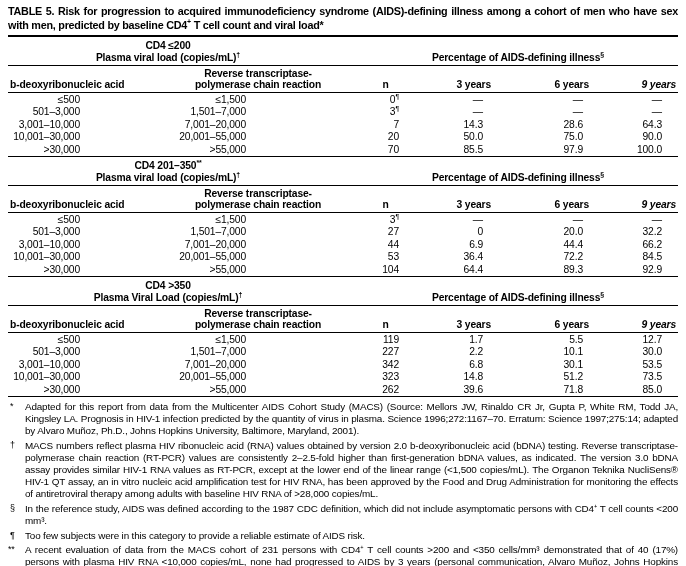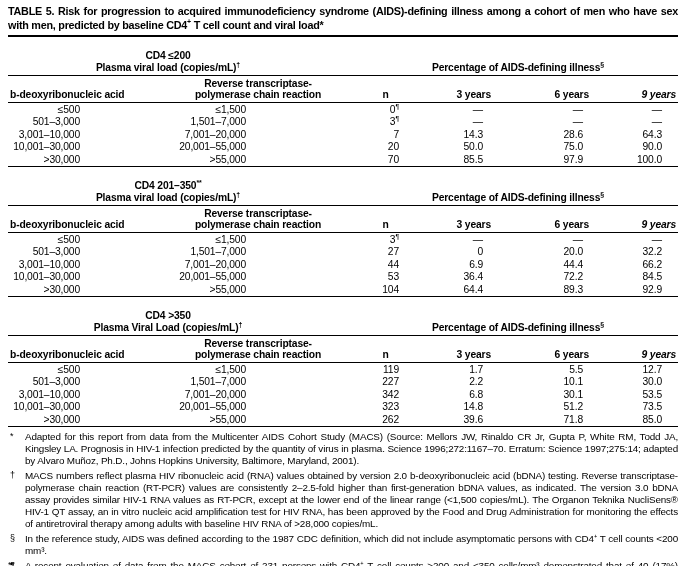--- a/index.html
+++ b/index.html
@@ -25,21 +25,21 @@
   table.t {
     width: 670px;
     border-collapse: collapse;
     table-layout: fixed;
     border-top: 2px solid #000;
     font-size: 10.3px;
     letter-spacing: -0.15px;
   }
   td { padding: 0; vertical-align: bottom; }
 
-  tr.sec-head td { border-bottom: 1px solid #000; padding-top: 13px; padding-bottom: 2px; }
+  tr.sec-head td { border-bottom: 1px solid #000; padding-top: 3px; padding-bottom: 2px; }
   .grp-left  { text-align: center; font-weight: bold; padding-right: 30px; line-height: 11.5px; }
   .grp-left div { white-space: nowrap; }
   .grp-right { text-align: center; font-weight: bold; vertical-align: bottom; line-height: 11.5px; }
 
   tr.col-head td { border-bottom: 1px solid #000; font-weight: bold; padding-top: 2px; padding-bottom: 2px; line-height: 11px; vertical-align: bottom; }
   .h-c1 { text-align: left;  padding-left: 2px; }
   .h-c2 { text-align: center; }
   .h-cn { text-align: center; }
   .h-y3 { text-align: right; padding-right: 12px; }
   .h-y6 { text-align: right; padding-right: 4px; }
@@ -268,18 +268,18 @@
   <div class="fn">
     <span class="marker">*</span><span>Adapted for this report from data from the Multicenter AIDS Cohort Study (MACS) (</span><b>Source:</b><span> Mellors JW, Rinaldo CR Jr, Gupta P, White RM, Todd JA, Kingsley LA. Prognosis in HIV-1 infection predicted by the quantity of virus in plasma. Science 1996;272:1167–70. Erratum: Science 1997;275:14; adapted by Alvaro Muñoz, Ph.D., Johns Hopkins University, Baltimore, Maryland, 2001).</span>
   </div>
   <div class="fn">
     <span class="marker">†</span><span>MACS numbers reflect plasma HIV ribonucleic acid (RNA) values obtained by version 2.0 b-deoxyribonucleic acid (bDNA) testing. Reverse transcriptase-polymerase chain reaction (RT-PCR) values are consistently 2–2.5-fold higher than first-generation bDNA values, as indicated. The version 3.0 bDNA assay provides similar HIV-1 RNA values as RT-PCR, except at the lower end of the linear range (&lt;1,500 copies/mL). The Organon Teknika NucliSens® HIV-1 QT assay, an in vitro nucleic acid amplification test for HIV RNA, has been approved by the Food and Drug Administration for monitoring the effects of antiretroviral therapy among adults with baseline HIV RNA of &gt;28,000 copies/mL.</span>
   </div>
   <div class="fn">
     <span class="marker">§</span><span>In the reference study, AIDS was defined according to the 1987 CDC definition, which did not include asymptomatic persons with CD4⁺ T cell counts &lt;200 mm³.</span>
   </div>
   <div class="fn">
-    <span class="marker">¶</span>
+    <span class="marker">¶</span><span>Too few subjects were in this category to provide a reliable estimate of AIDS risk.</span>
   </div>
   <div class="fn">
     <span class="marker wide">**</span><span>A recent evaluation of data from the MACS cohort of 231 persons with CD4⁺ T cell counts &gt;200 and &lt;350 cells/mm³ demonstrated that of 40 (17%) persons with plasma HIV RNA &lt;10,000 copies/mL, none had progressed to AIDS by 3 years (personal communication, Alvaro Muñoz, Johns Hopkins University, Baltimore, Maryland, 2001). Of 28 persons (29%) with plasma viremia of 10,000–20,000 copies/mL, 4% and 11% had progressed to AIDS at 2 and 3 years, respectively. Plasma HIV RNA was calculated as RT-PCR values from measured bDNA values.</span>
   </div>
 </div>
 
 </body></html>

